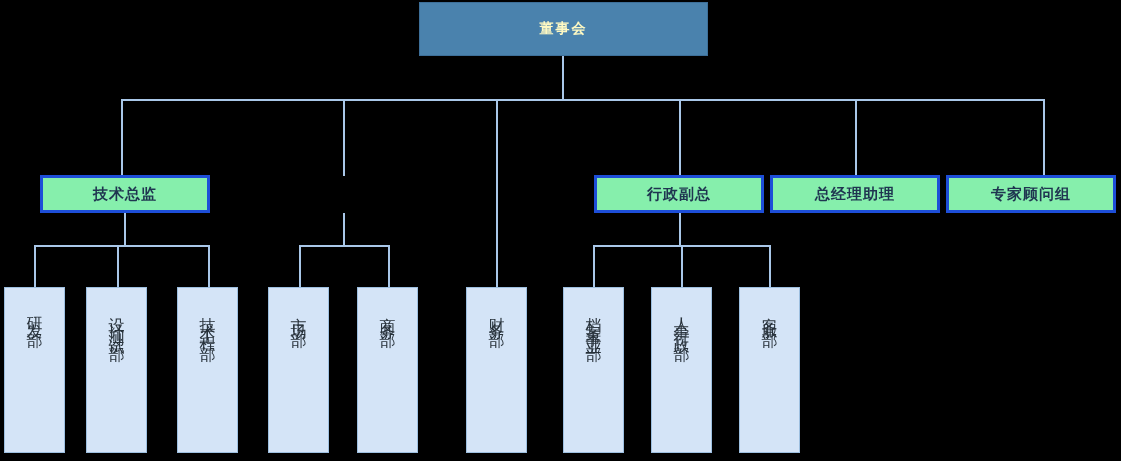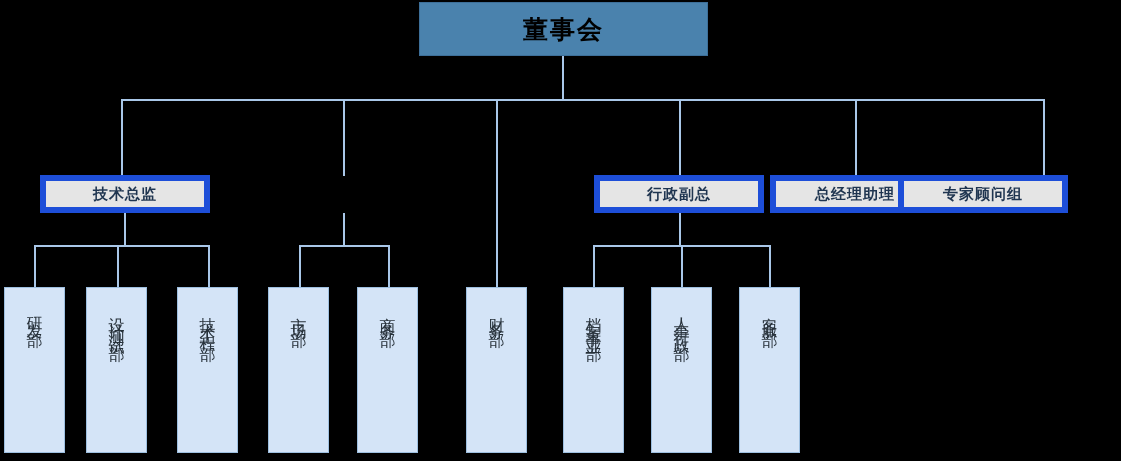--- a/index.html
+++ b/index.html
@@ -27,29 +27,29 @@
     box-sizing: border-box;
     display: flex;
     align-items: center;
     justify-content: center;
     text-align: center;
   }
 
   .node-root {
     background: #4a82ad;
     border: 1px solid #3d6f99;
-    color: #000000;
-    font-size: 25px;
+    color: #fef9c3;
+    font-size: 14px;
     font-weight: bold;
     letter-spacing: 2px;
   }
 
   .node-l2 {
-    background: #e5e5e5;
-    border: 6px solid #1d4ed8;
+    background: #86efac;
+    border: 3px solid #1d4ed8;
     color: #1f3550;
     font-size: 15px;
     font-weight: bold;
     letter-spacing: 1px;
   }
 
   .node-leaf {
     background: #d4e4f7;
     border: 1px solid #9dbfe0;
     color: #27313a;
@@ -87,21 +87,21 @@
 
   <div class="node node-l2" style="left:40px; top:175px; width:170px; height:38px;">
     <span>技术总监</span>
   </div>
   <div class="node node-l2" style="left:594px; top:175px; width:170px; height:38px;text-align:center;">
     <span>行政副总</span>
   </div>
   <div class="node node-l2" style="left:770px; top:175px; width:170px; height:38px;text-align:center;">
     <span>总经理助理</span>
   </div>
-  <div class="node node-l2" style="left:898px; top:175px; width:170px; height:38px;">
+  <div class="node node-l2" style="left:946px; top:175px; width:170px; height:38px;">
     <span>专家顾问组</span>
   </div>
 
   <div class="conn conn-v" style="left:124px; top:213px; height:34px;"></div>
   <div class="conn conn-h" style="left:34px; top:245px; width:176px;"></div>
   <div class="conn conn-v" style="left:34px; top:245px; height:42px;"></div>
   <div class="conn conn-v" style="left:117px; top:245px; height:42px;"></div>
   <div class="conn conn-v" style="left:208px; top:245px; height:42px;"></div>
 
   <div class="conn conn-v" style="left:343px; top:213px; height:34px;"></div>

